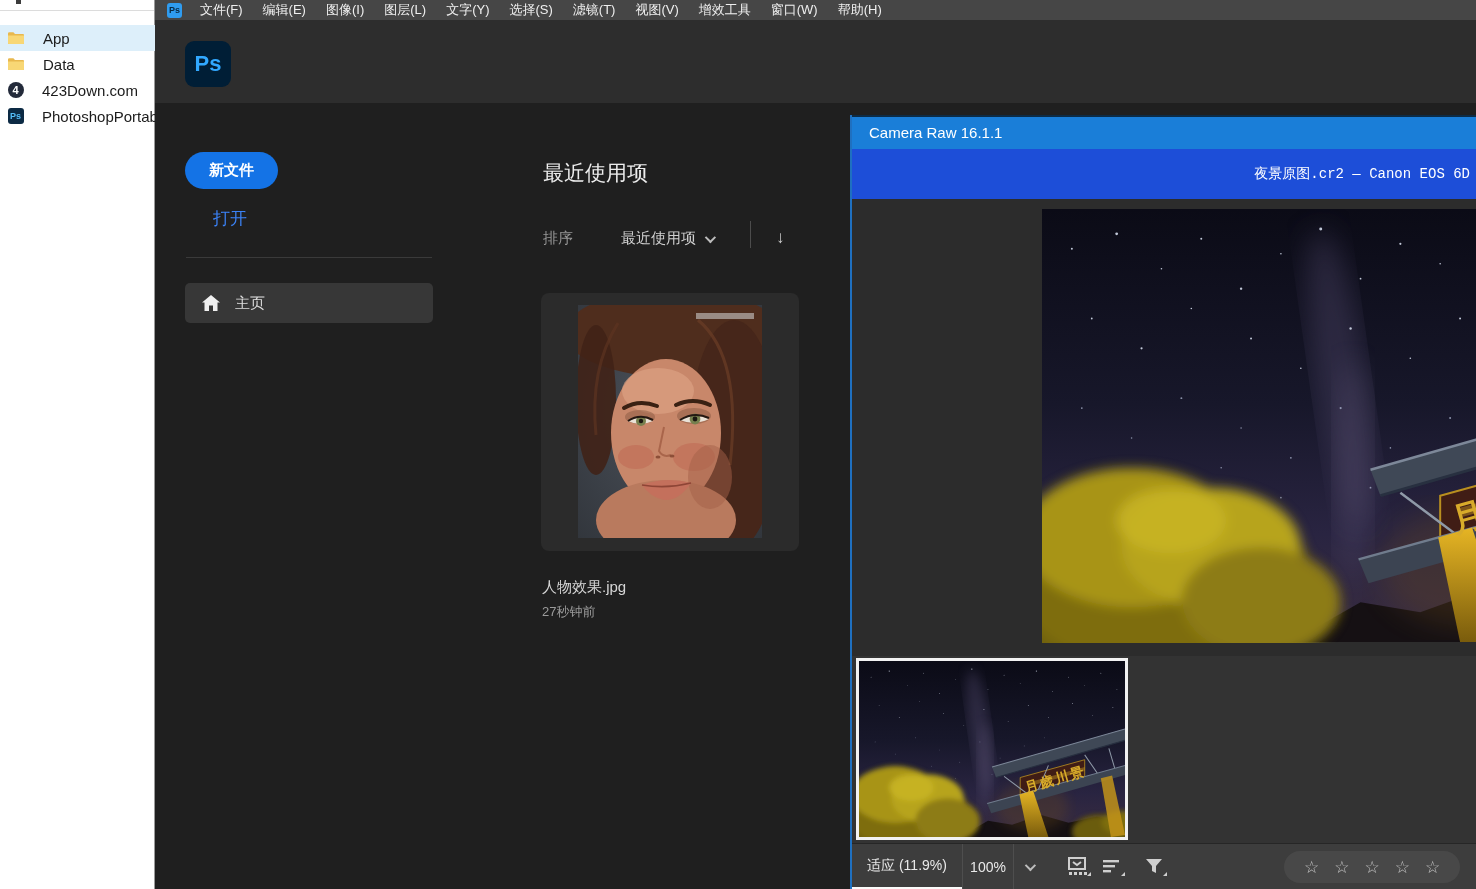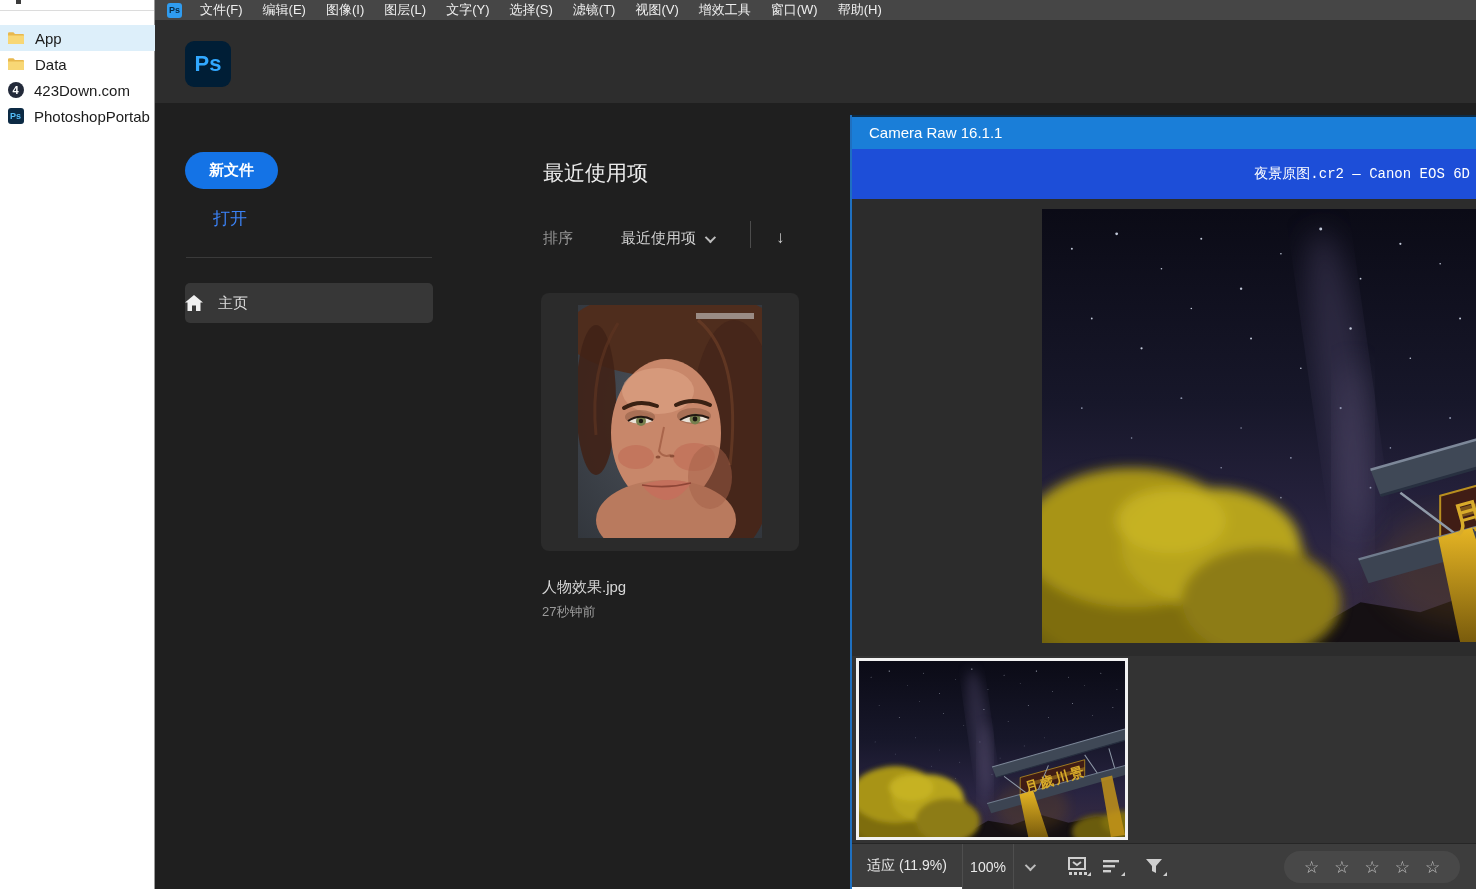--- a/index.html
+++ b/index.html
@@ -3,39 +3,39 @@
 <meta charset="utf-8">
 <style>
   html,body{margin:0;padding:0;background:#000;}
   *{box-sizing:border-box;font-family:"Liberation Sans",sans-serif;}
   #screen{position:relative;width:1476px;height:889px;overflow:hidden;background:#1f1f1f;}
 
   
   #explorer{position:absolute;left:0;top:0;width:155px;height:889px;background:#ffffff;border-right:1px solid #9a9a9a;z-index:5;}
   #explorer .top-sep{position:absolute;left:0;top:10px;width:100%;height:1px;background:#dcdcdc;}
   #explorer .top-frag{position:absolute;left:16px;top:0;width:5px;height:4px;background:#3c3c3c;}
-  .exp-row{position:absolute;left:0;width:155px;height:26px;display:flex;align-items:center;padding-left:7px;gap:10px;font-size:15px;color:#1b1b1b;white-space:nowrap;overflow:hidden;cursor:default;}
+  .exp-row{position:absolute;left:0;width:155px;height:26px;display:flex;align-items:center;padding-left:7px;gap:18px;font-size:15px;color:#1b1b1b;white-space:nowrap;overflow:hidden;cursor:default;}
   .exp-row.selected{background:#ddeffa;}
   .exp-ico{flex:0 0 17px;height:17px;display:inline-flex;align-items:center;justify-content:center;}
   .ico-circle4{width:16px;height:16px;border-radius:50%;background:#232a3a;color:#fff;font-weight:bold;font-size:11px;display:flex;align-items:center;justify-content:center;}
   .ico-ps-small{width:16px;height:16px;border-radius:3px;background:#0c2a44;color:#54bdf8;font-weight:bold;font-size:9px;display:flex;align-items:center;justify-content:center;}
 
   
   #ps-win{position:absolute;left:155px;top:0;right:0;bottom:0;background:#1f1f1f;}
   #menubar{position:absolute;left:0;top:0;right:0;height:20px;background:#464646;display:flex;align-items:center;color:#efefef;font-size:13px;}
   #menubar .mb-ico{width:15px;height:15px;margin:0 8px 0 12px;border-radius:3px;background:#2f9cf0;color:#082a44;font-weight:bold;font-size:9px;display:flex;align-items:center;justify-content:center;}
   #menubar .mi{padding:16px 10px;cursor:default;}
   #ps-header{position:absolute;left:0;top:20px;right:0;height:83px;background:#2d2d2d;}
   #ps-logo{position:absolute;left:30px;top:21px;width:46px;height:46px;border-radius:9px;background:#001e36;color:#31a8ff;font-weight:bold;font-size:22px;display:flex;align-items:center;justify-content:center;}
   #home{position:absolute;left:0;top:103px;right:0;bottom:0;background:#1f1f1f;}
 
   #btn-new{position:absolute;left:30px;top:49px;width:93px;height:37px;border:none;border-radius:19px;background:#1473e6;color:#ffffff;font-size:15px;font-weight:bold;cursor:pointer;}
   #btn-open{position:absolute;left:58px;top:104px;background:none;border:none;color:#3b82f6;font-size:17px;cursor:pointer;padding:0;}
   #left-sep{position:absolute;left:31px;top:154px;width:246px;height:1px;background:#3a3a3a;}
-  #home-item{position:absolute;left:30px;top:180px;width:248px;height:40px;border-radius:5px;background:#373737;display:flex;align-items:center;gap:15px;color:#dedede;font-size:15px;cursor:pointer;}
+  #home-item{position:absolute;left:30px;top:180px;width:248px;height:40px;border-radius:5px;background:#373737;display:flex;align-items:center;padding-left:17px;gap:15px;color:#dedede;font-size:15px;cursor:pointer;}
 
   #recent-title{position:absolute;left:388px;top:56px;font-size:21px;color:#ededed;}
   #sort-row{position:absolute;left:388px;top:117px;height:28px;display:flex;align-items:flex-end;}
   #sort-label{color:#979797;font-size:15px;}
   #sort-select{display:flex;align-items:center;gap:9px;margin-left:48px;color:#cfcfcf;font-size:15px;cursor:pointer;}
   .chev{width:8px;height:8px;border-right:2px solid #bdbdbd;border-bottom:2px solid #bdbdbd;transform:rotate(45deg) translateY(-2px);}
   #sort-div{width:1px;height:27px;background:#4c4c4c;margin-left:37px;}
   #sort-dir{margin-left:25px;color:#cfcfcf;font-size:17px;cursor:pointer;}
 
   #recent-card{position:absolute;left:386px;top:190px;width:258px;height:258px;background:#2b2b2b;border-radius:8px;cursor:pointer;}

